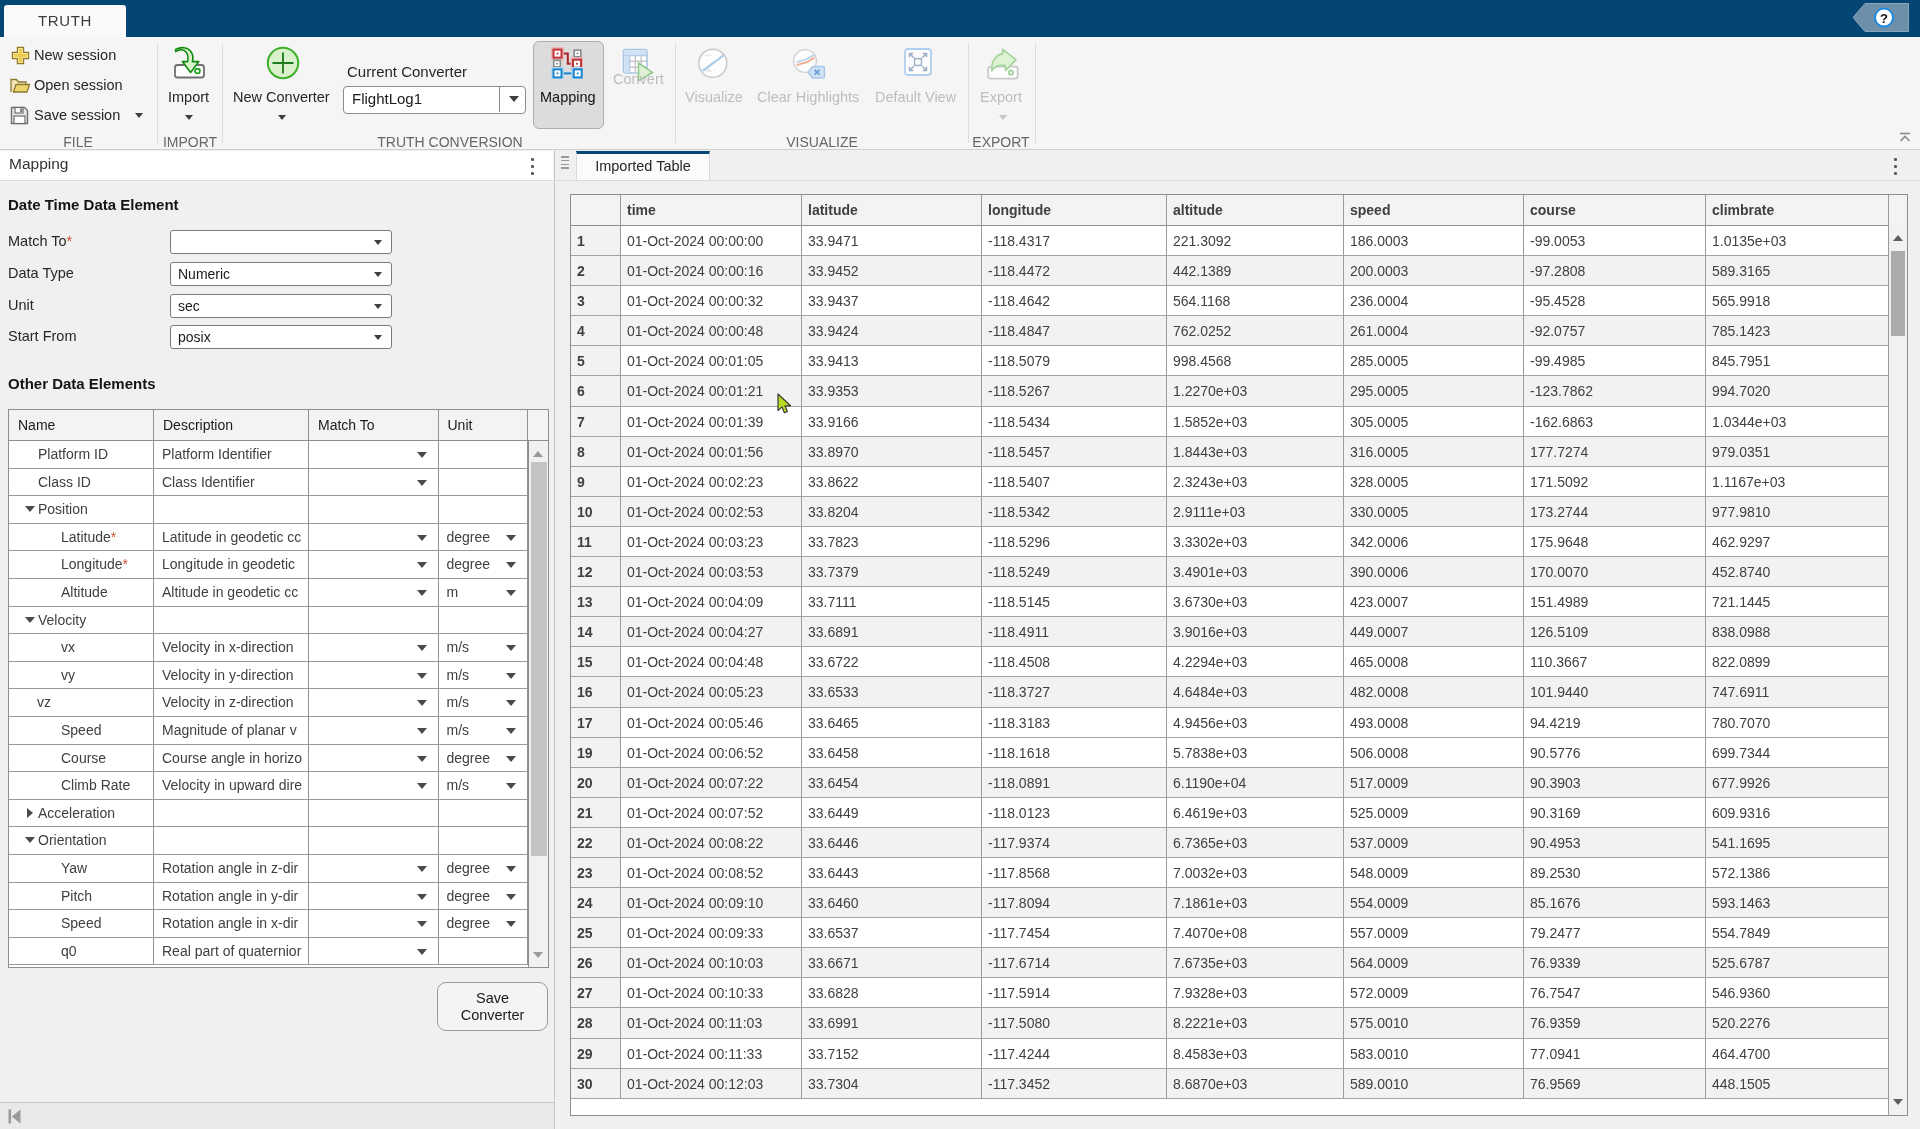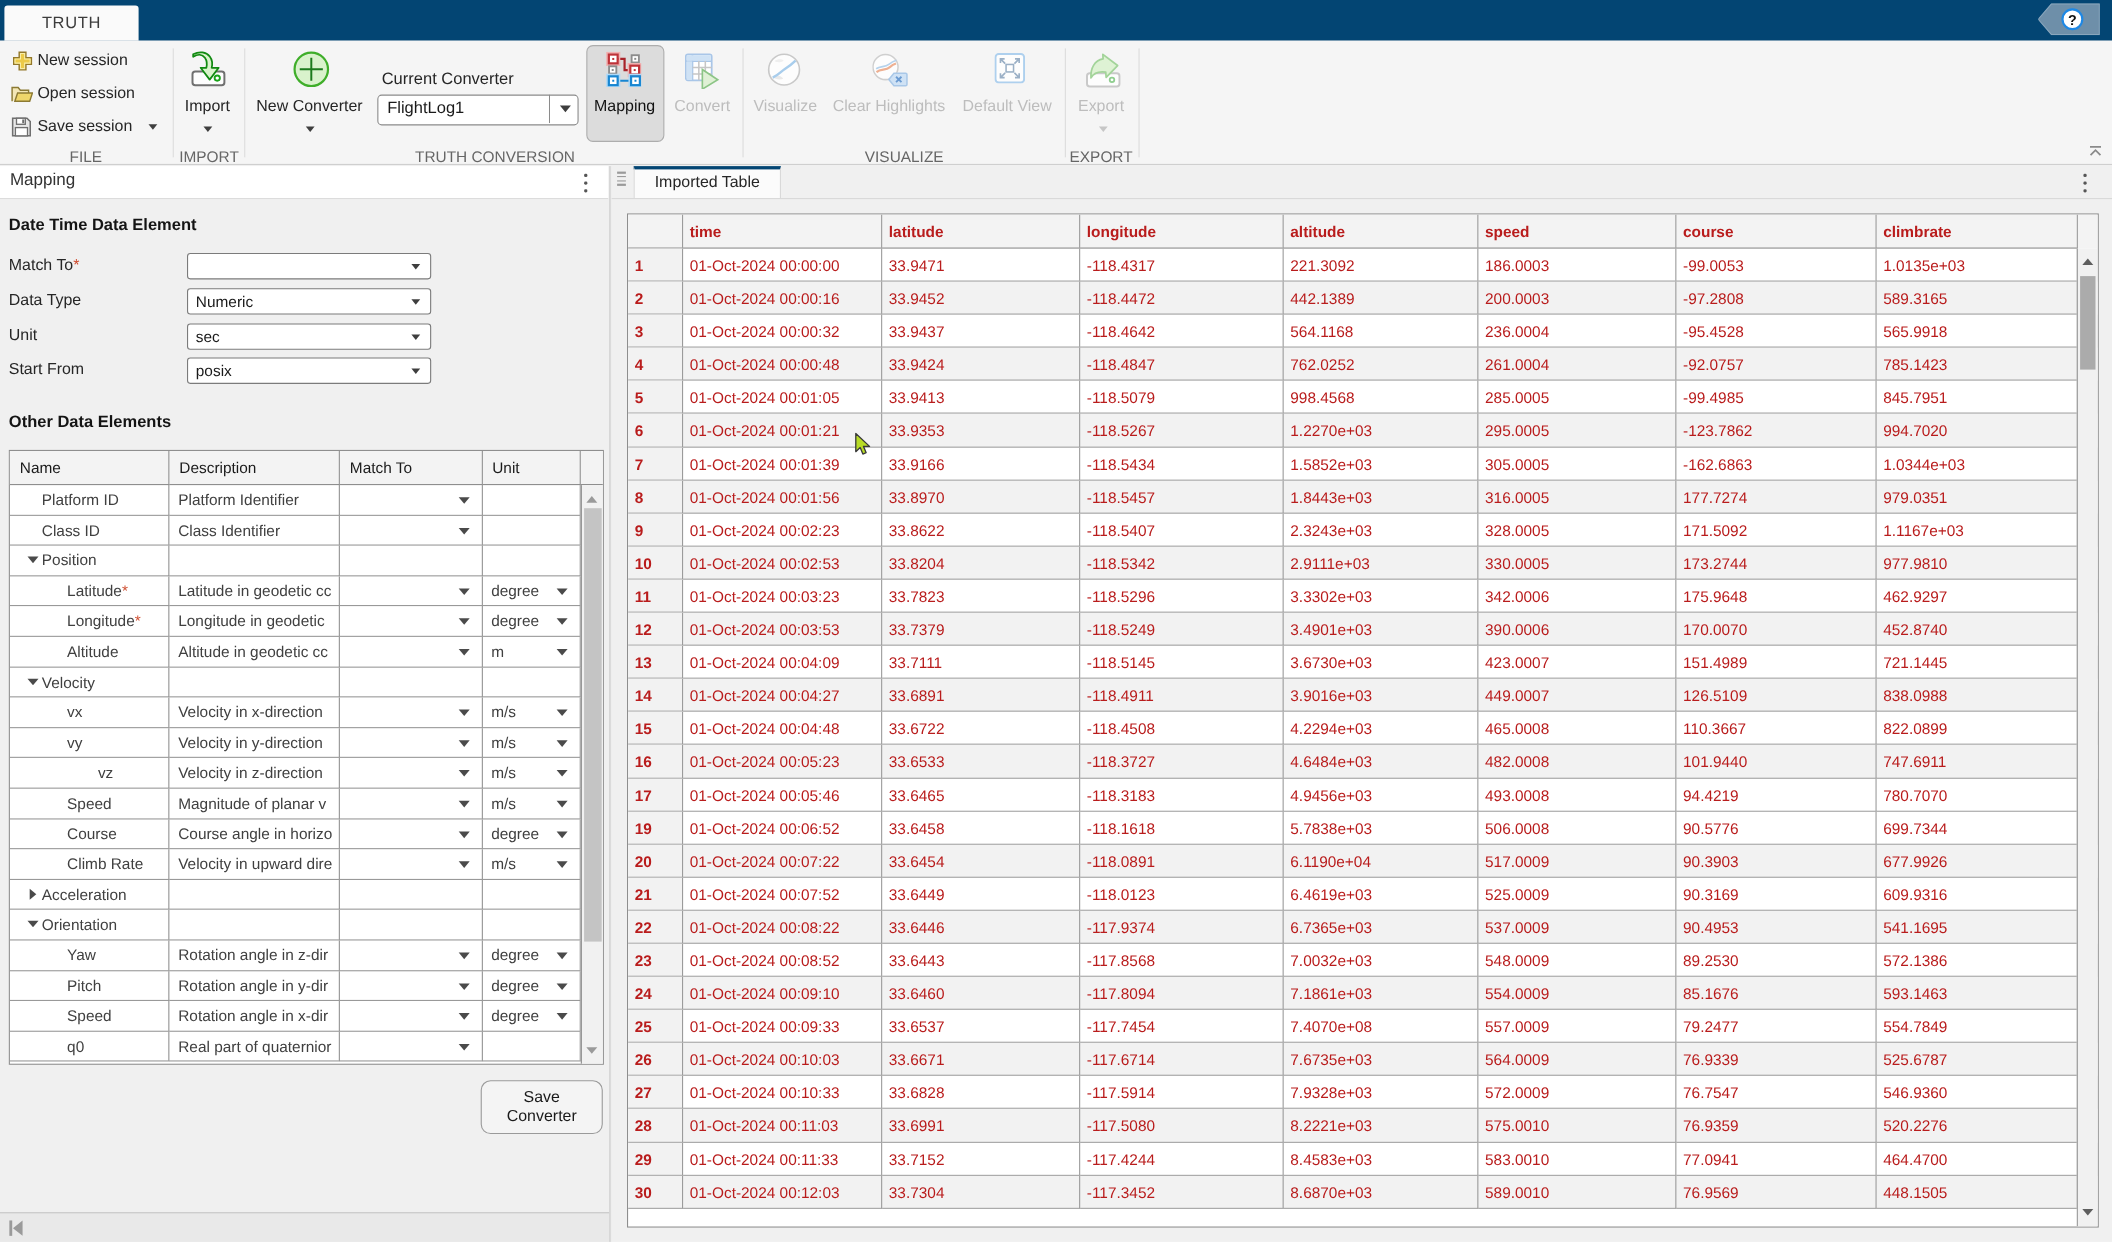--- a/index.html
+++ b/index.html
@@ -42,21 +42,21 @@
 .lscroll{position:absolute;right:0;top:31px;width:20px;height:526px;background:#f1f1f1;border-left:1px solid #8e8e8e}
 
 .savebtn{position:absolute;left:437px;top:982px;width:111px;height:49px;border:1px solid #9a9a9a;border-radius:9px;background:#f4f4f4;text-align:center;font-size:14.5px;color:#1a1a1a;padding-top:7px;line-height:17px}
 .bottombar{position:absolute;left:0;top:1102px;width:554px;height:27px;background:#e9e9e9;border-top:1px solid #c6c6c6}
 
 .tabbar-line{position:absolute;left:556px;top:180px;width:1364px;height:1px;background:#d9d9d9}
 .dtab{position:absolute;left:576px;top:151px;width:134px;height:29px;background:#fbfbfb;border-top:3px solid #034573;border-left:1px solid #d9d9d9;border-right:1px solid #d9d9d9;font-size:14.5px;color:#262626;text-align:center;line-height:25px}
 .handle{position:absolute;left:561px;top:156px}
 .handle i{display:block;width:8px;height:1.6px;background:#9a9a9a;margin-bottom:2.2px}
 
-.mtable{position:absolute;left:570px;top:194px;width:1338px;height:922px;background:#fff;border:1px solid #8e8e8e;font-size:14px;overflow:hidden;color:#b91c1c}
+.mtable{position:absolute;left:570px;top:194px;width:1338px;height:922px;background:#fff;border:1px solid #8e8e8e;font-size:14px;overflow:hidden;color:#404040}
 .mhead{display:flex;height:31px;line-height:30px;font-weight:bold;background:#f3f3f3;white-space:nowrap}
 .mhead>div{border-right:1px solid #9b9b9b;border-bottom:1px solid #8f8f8f;padding-left:6px}
 .mrow{display:flex;height:30.1px;line-height:31px;white-space:nowrap}
 .mrow.alt{background:#f2f2f2}
 .mrow>div{border-right:1px solid #9b9b9b;border-bottom:1px solid #a3a3a3;overflow:hidden;padding-left:6px}
 .mc0{width:50px;font-weight:bold;padding-left:4px}
 .mrow .mc0{background:#f2f2f2}
 .mc{width:181px}.mc.w2{width:180px}.mc.w3{width:185px}.mc.w4{width:177px}.mc.w5{width:180px}.mc.w6{width:182px}.mc.w7{width:183px}.mfill{flex:1;border-right:none !important;border-bottom:none !important}
 .mscroll{position:absolute;right:0;top:31px;width:19px;height:889px;background:#f1f1f1;border-left:1px solid #9b9b9b}
 .sb-up{position:absolute;left:4px;width:0;height:0;border-left:5px solid transparent;border-right:5px solid transparent;border-bottom:6px solid #5e5e5e}
@@ -153,21 +153,21 @@
 </svg>
 <div class="rl" style="left:540px;top:89px;color:#111">Mapping</div>
 <svg class="abs" style="left:622px;top:48px" width="34" height="33" viewBox="0 0 34 33">
 <rect x="1.5" y="1.5" width="23.5" height="23.5" rx="2" fill="#fff" stroke="#a9c6e8" stroke-width="1.6"></rect>
 <path d="M1.5 7.5 H25 M7.5 1.5 V25" stroke="#a9c6e8" stroke-width="1.6" fill="none"></path>
 <rect x="2.2" y="2.2" width="22" height="5" fill="#cfe2f5"></rect>
 <rect x="2.2" y="7.8" width="5" height="16.8" fill="#cfe2f5"></rect>
 <path d="M13.3 7.5 V25 M19.2 7.5 V25 M7.5 13.3 H25 M7.5 19.2 H25" stroke="#c6c6c6" stroke-width="1.4" fill="none"></path>
 <path d="M16.5 15.2 L30.5 24.5 L16.5 33 Z" fill="#dff0d5" stroke="#8cc586" stroke-width="1.5"></path>
 </svg>
-<div class="rl dis" style="left:613px;top:89px">Convert</div>
+<div class="rl dis" style="left:613px;top:71px">Convert</div>
 <div class="vd" style="left:675px"></div>
 <svg class="abs" style="left:697px;top:48px" width="32" height="31" viewBox="0 0 32 31">
 <circle cx="15.8" cy="15.3" r="14" fill="#fdfdfd" stroke="#c9c9c9" stroke-width="1.5"></circle>
 <path d="M5 22 C 8 24,12 25,15 23.5 C 13 20.5,9 19.5,5.5 21 Z" fill="#e9e9e9"></path>
 <path d="M7 7.5 C 10 5.5,13.5 5.5,15.5 7.2 C 12.5 9,9 9,7 7.5 Z" fill="#efefef"></path>
 <path d="M5.5 22.5 C 10.5 20.5, 13 17, 16.2 15 C 19.8 12.8, 23.2 10.2, 26.2 7.2" fill="none" stroke="#a8cdec" stroke-width="2.2"></path>
 </svg>
 <div class="rl dis" style="left:685px;top:89px">Visualize</div>
 <svg class="abs" style="left:793px;top:48px" width="34" height="34" viewBox="0 0 34 34">
 <circle cx="12" cy="13" r="11.4" fill="#fdfdfd" stroke="#cfcfcf" stroke-width="1.4"></circle>
@@ -302,21 +302,21 @@
 <div class="lrow">
       <div class="lc1" style="padding-left:52px">vy</div>
       <div class="lc2" style="padding-left:8px">Velocity in y-direction</div>
       <div class="lc3">
         <span class="ltri"></span>
       </div>
       <div class="lc4" style="padding-left:8px">m/s<span class="ltri"></span></div>
       <div class="lfill" style="border-bottom:none"></div>
     </div>
 <div class="lrow">
-      <div class="lc1" style="padding-left:80px">vz</div>
+      <div class="lc1" style="padding-left:28px">vz</div>
       <div class="lc2" style="padding-left:8px">Velocity in z-direction</div>
       <div class="lc3">
         <span class="ltri"></span>
       </div>
       <div class="lc4" style="padding-left:8px">m/s<span class="ltri"></span></div>
       <div class="lfill" style="border-bottom:none"></div>
     </div>
 <div class="lrow">
       <div class="lc1" style="padding-left:52px">Speed</div>
       <div class="lc2" style="padding-left:8px">Magnitude of planar v</div>

